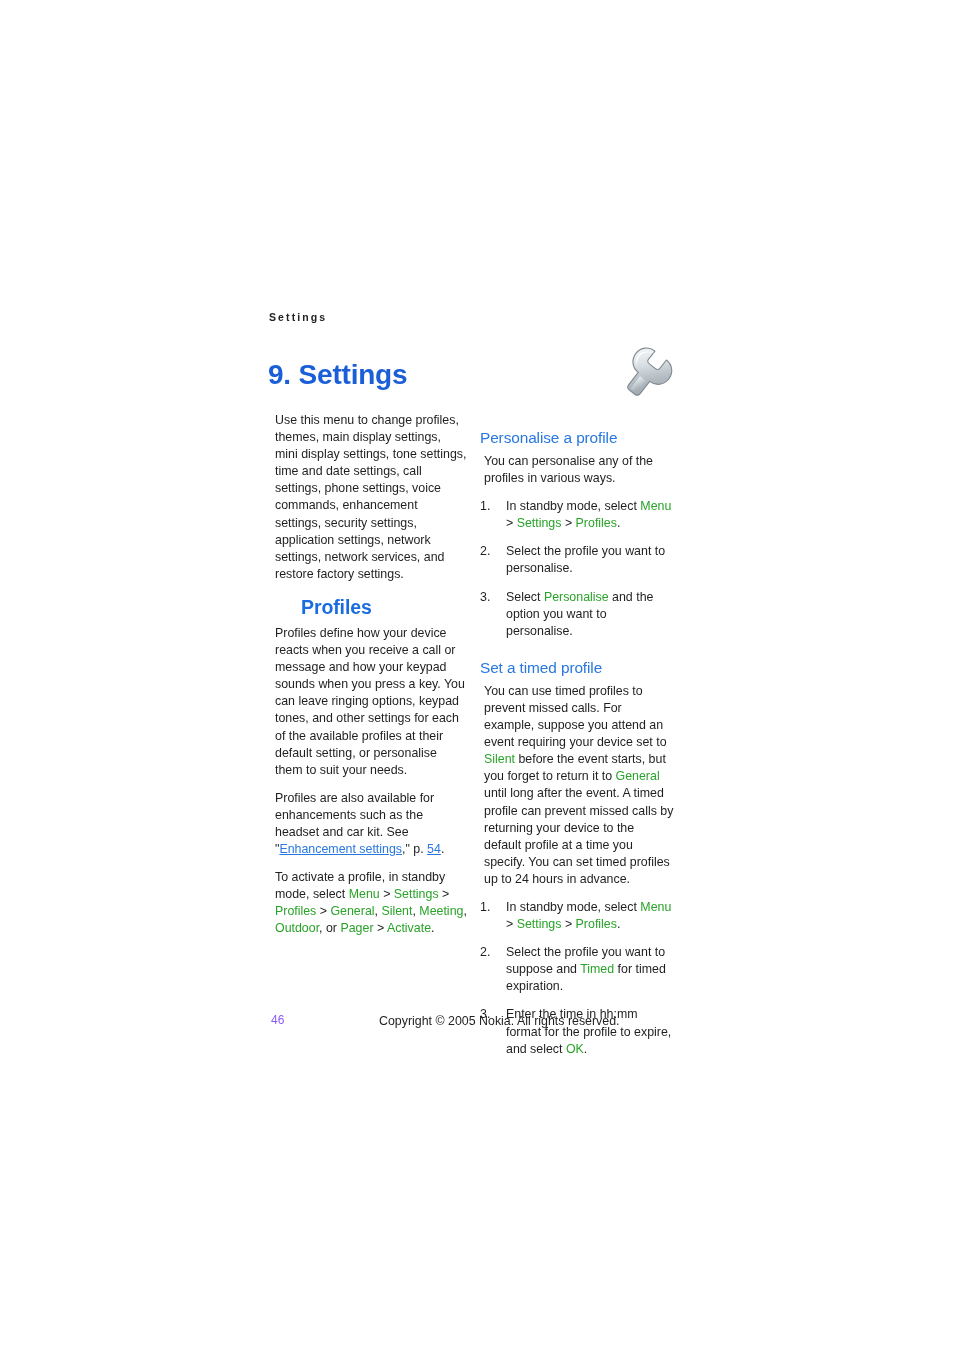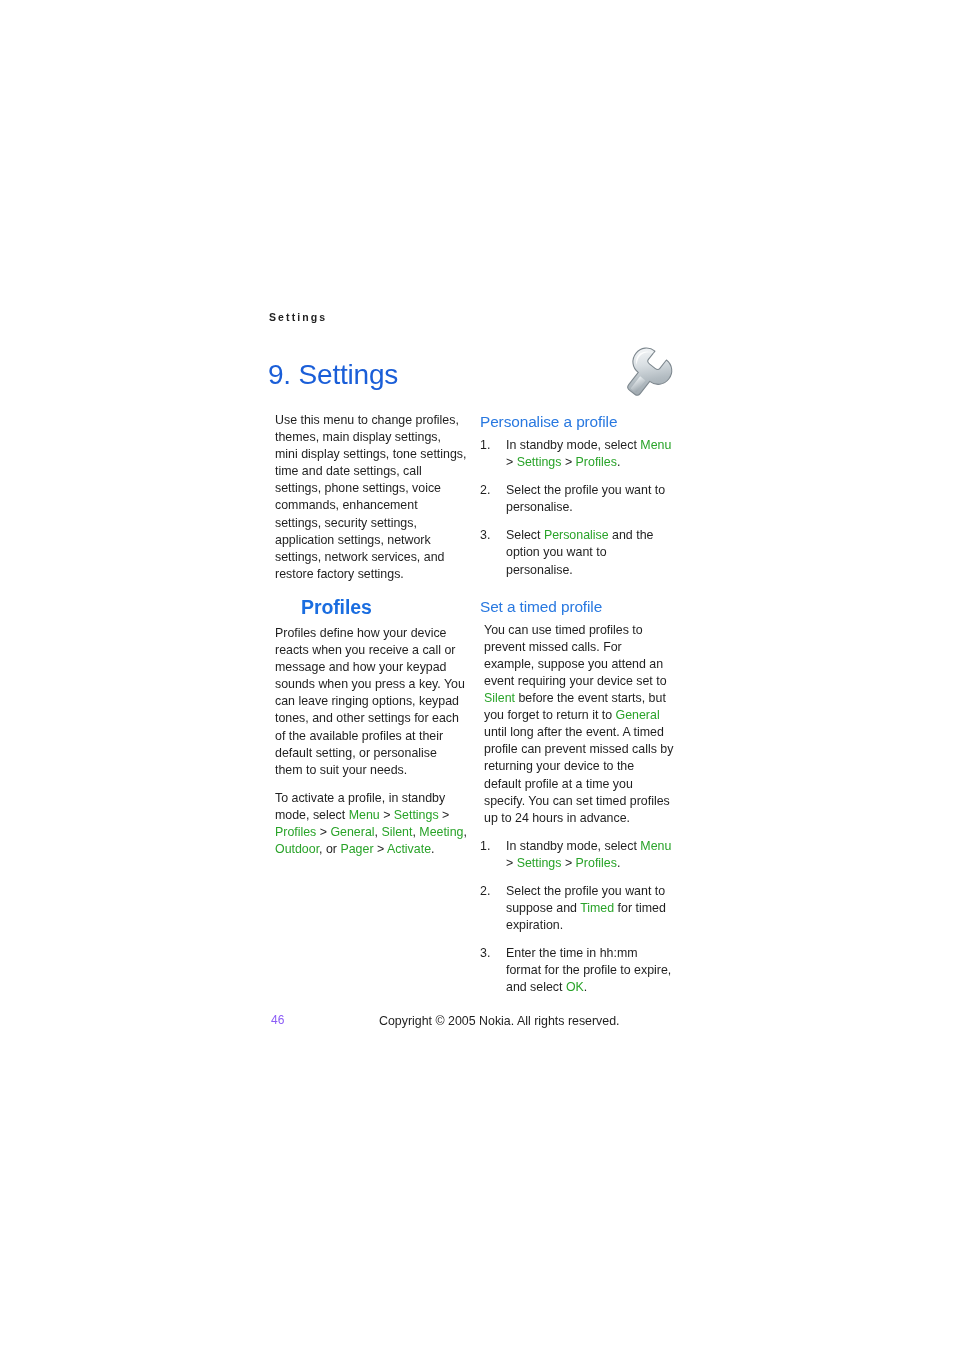--- a/index.html
+++ b/index.html
@@ -33,21 +33,21 @@
     letter-spacing: 2.1px;
     color: #222222;
   }
 
   
   .chapter-title {
     position: absolute;
     left: 268px;
     top: 340px;
     font-size: 28px;
-    font-weight: normal;
+    font-weight: bold;
     color: #1a5ed8;
     letter-spacing: -0.2px;
   }
 
   
   .chapter-icon {
     position: absolute;
     left: 620px;
     top: 344px;
     width: 62px;
@@ -81,21 +81,21 @@
     font-weight: bold;
     color: #1a6de0;
     margin: 12px 0 6px 30px;
     line-height: 24px;
     letter-spacing: -0.1px;
   }
   h3.subsection-title {
     font-size: 15.4px;
     font-weight: normal;
     color: #2878e0;
-    margin: 0 0 5px 0;
+    margin: 16px 0 5px 0;
     line-height: 20px;
     letter-spacing: -0.1px;
   }
   h3.subsection-title.spaced {
     margin-top: 18px;
   }
 
   
   .menu {
     color: #29a329;
@@ -176,28 +176,30 @@
   </div>
 
   <div class="col col-left">
 
     <p>Use this menu to change profiles, themes, main display settings, mini display settings, tone settings, time and date settings, call settings, phone settings, voice commands, enhancement settings, security settings, application settings, network settings, network services, and restore factory settings.</p>
 
     <h2 class="section-title">Profiles</h2>
 
     <p>Profiles define how your device reacts when you receive a call or message and how your keypad sounds when you press a key. You can leave ringing options, keypad tones, and other settings for each of the available profiles at their default setting, or personalise them to suit your needs.</p>
 
+    <p><span>Profiles are also available for enhancements such as the headset and car kit. See "</span><a class="link" href="#">Enhancement settings</a><span>," p. </span><a class="link" href="#">54</a><span>.</span></p>
 
     <p><span>To activate a profile, in standby mode, select </span><span class="menu">Menu</span><span class="sep"> &gt; </span><span class="menu">Settings</span><span class="sep"> &gt; </span><span class="menu">Profiles</span><span class="sep"> &gt; </span><span class="menu">General</span><span class="sep">, </span><span class="menu">Silent</span><span class="sep">, </span><span class="menu">Meeting</span><span class="sep">, </span><span class="menu">Outdoor</span><span class="sep">, or </span><span class="menu">Pager</span><span class="sep"> &gt; </span><span class="menu">Activate</span><span>.</span></p>
   </div>
 
   <div class="col col-right">
 
     <h3 class="subsection-title">Personalise a profile</h3>
 
+    <p>You can personalise any of the profiles in various ways.</p>
 
     <ol class="steps">
       <li>
         <span class="num">1.</span><span>In standby mode, select </span><span class="menu">Menu</span><span class="sep"> &gt; </span><span class="menu">Settings</span><span class="sep"> &gt; </span><span class="menu">Profiles</span><span>.</span>
       </li>
       <li>
         <span class="num">2.</span><span>Select the profile you want to personalise.</span>
       </li>
       <li>
         <span class="num">3.</span><span>Select </span><span class="menu">Personalise</span><span> and the option you want to personalise.</span>

